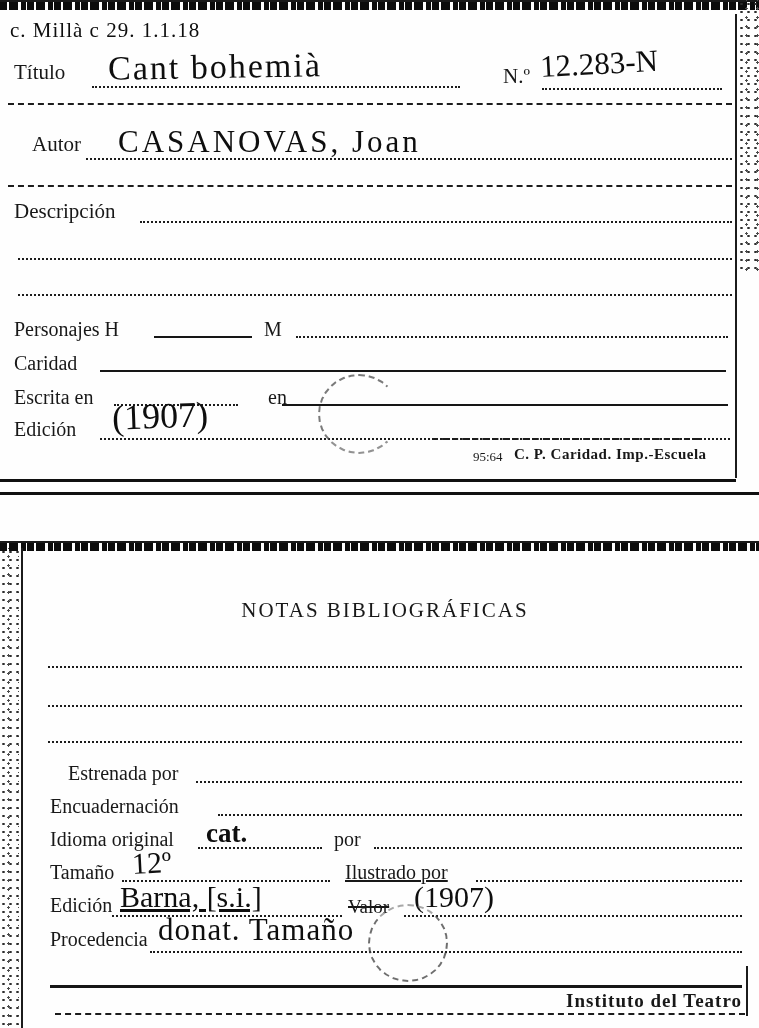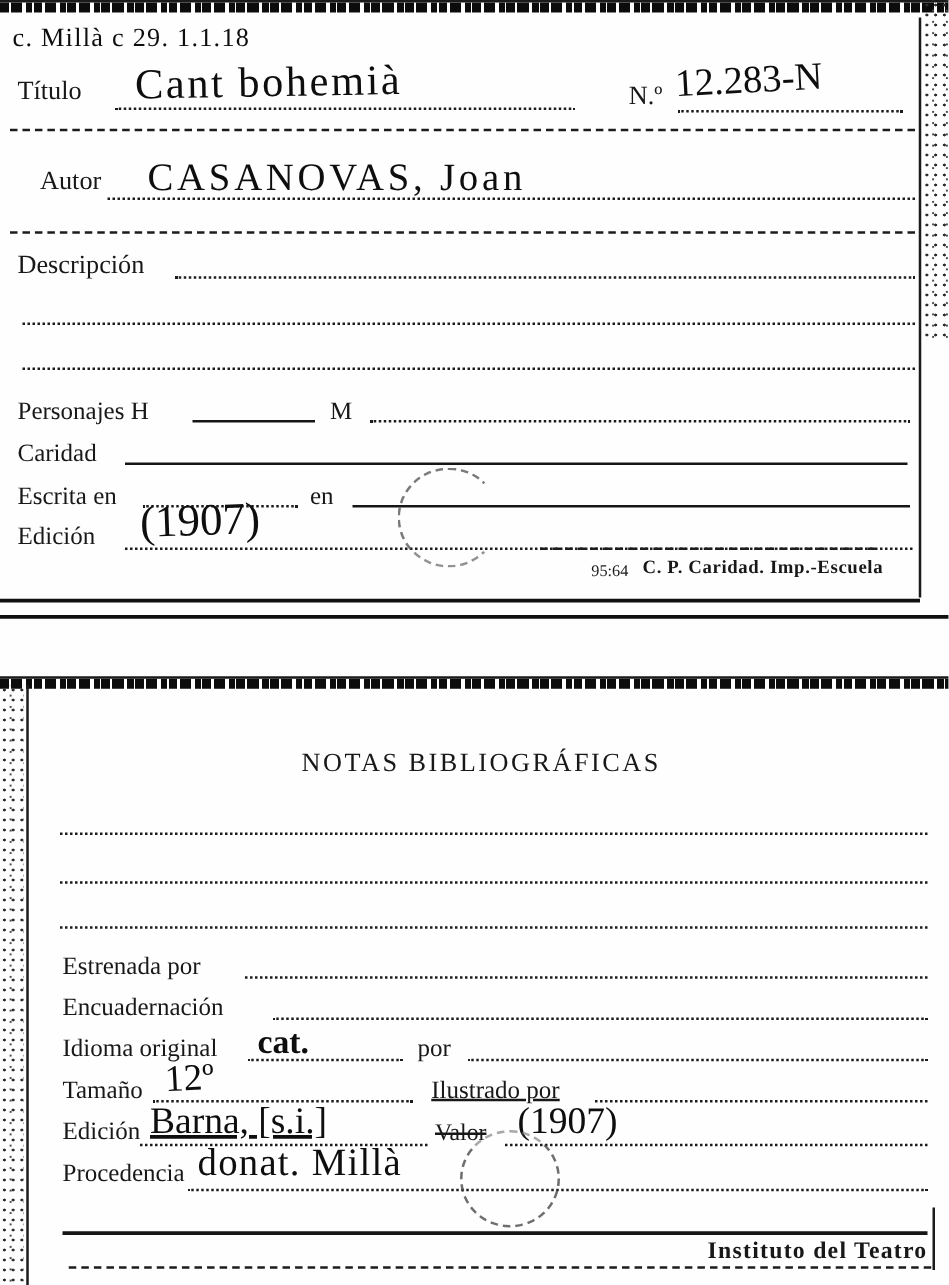--- a/index.html
+++ b/index.html
@@ -71,21 +71,21 @@
     <span class="abs lbl" style="left:14px;top:318px;">Personajes H</span>
     <div class="abs sol" style="left:154px;top:336px;width:98px;"></div>
     <span class="abs lbl" style="left:264px;top:318px;">M</span>
     <div class="abs dot" style="left:296px;top:336px;width:432px;"></div>
 
     <span class="abs lbl" style="left:14px;top:352px;">Caridad</span>
     <div class="abs sol" style="left:100px;top:370px;width:626px;"></div>
 
     <span class="abs lbl" style="left:14px;top:386px;">Escrita en</span>
     <div class="abs dot" style="left:114px;top:404px;width:124px;"></div>
-    <span class="abs lbl" style="left:248px;top:386px;">en</span>
+    <span class="abs lbl" style="left:268px;top:386px;">en</span>
     <div class="abs sol" style="left:282px;top:404px;width:446px;"></div>
 
     <span class="abs lbl" style="left:14px;top:418px;">Edición</span>
     <div class="abs dot" style="left:100px;top:438px;width:630px;"></div>
     <div class="abs hw" style="left:112px;top:398px;font-size:36px;transform:rotate(-2deg);">(1907)</div>
 
     <div class="abs stamp stamp1" style="left:318px;top:374px;width:78px;height:76px;"></div>
 
     <div class="abs dash" style="left:432px;top:438px;width:268px;"></div>
     <span class="abs lbl small" style="left:473px;top:449px;">95:64</span>
@@ -99,21 +99,21 @@
     <div class="abs torn" style="left:0;top:541px;width:759px;"></div>
     <div class="abs vline" style="left:21px;top:548px;height:480px;"></div>
     <div class="abs speckle" style="left:0;top:548px;width:19px;height:480px;"></div>
 
     <div class="abs lbl center" style="left:30px;top:598px;width:710px;font-size:21px;">NOTAS BIBLIOGRÁFICAS</div>
 
     <div class="abs dot" style="left:48px;top:666px;width:694px;"></div>
     <div class="abs dot" style="left:48px;top:705px;width:694px;"></div>
     <div class="abs dot" style="left:48px;top:741px;width:694px;"></div>
 
-    <span class="abs lbl" style="left:50px;top:762px;font-family:Liberation Serif, serif;">Estrenada por</span>
+    <span class="abs lbl" style="left:68px;top:762px;font-family:Liberation Serif, serif;">Estrenada por</span>
     <div class="abs dot" style="left:196px;top:781px;width:546px;"></div>
 
     <span class="abs lbl" style="left:50px;top:795px;">Encuadernación</span>
     <div class="abs dot" style="left:218px;top:814px;width:524px;"></div>
 
     <span class="abs lbl" style="left:50px;top:828px;">Idioma original</span>
     <div class="abs dot" style="left:198px;top:847px;width:124px;"></div>
     <div class="abs hw" style="left:206px;top:820px;font-size:27px;font-weight:bold;">cat.</div>
     <span class="abs lbl" style="left:334px;top:828px;">por</span>
     <div class="abs dot" style="left:374px;top:847px;width:368px;"></div>
@@ -126,21 +126,21 @@
 
     <span class="abs lbl" style="left:50px;top:894px;">Edición</span>
     <div class="abs dot" style="left:112px;top:915px;width:230px;"></div>
     <div class="abs hw" style="left:120px;top:882px;font-size:30px;text-decoration:underline;">Barna, [s.i.]</div>
     <span class="abs lbl strike" style="left:348px;top:896px;font-size:19px;">Valor</span>
     <div class="abs dot" style="left:404px;top:915px;width:338px;"></div>
     <div class="abs hw" style="left:414px;top:882px;font-size:30px;">(1907)</div>
 
     <span class="abs lbl" style="left:50px;top:928px;">Procedencia</span>
     <div class="abs dot" style="left:150px;top:951px;width:592px;"></div>
-    <div class="abs hw" style="left:158px;top:914px;font-size:31px;letter-spacing:1px;">donat. Millà</div>
+    <div class="abs hw" style="left:158px;top:914px;font-size:31px;letter-spacing:1px;">donat. Tamaño</div>
 
     <div class="abs stamp stamp2" style="left:368px;top:904px;width:76px;height:74px;"></div>
 
     <div class="abs sol" style="left:50px;top:985px;width:692px;border-bottom-width:3px;"></div>
     <div class="abs lbl right" style="left:450px;top:990px;width:292px;font-weight:bold;font-size:19px;letter-spacing:1px;">Instituto del Teatro</div>
     <div class="abs dash" style="left:55px;top:1013px;width:690px;"></div>
     <div class="abs vline" style="left:746px;top:966px;height:50px;"></div>
   </section>
 
 </div>

